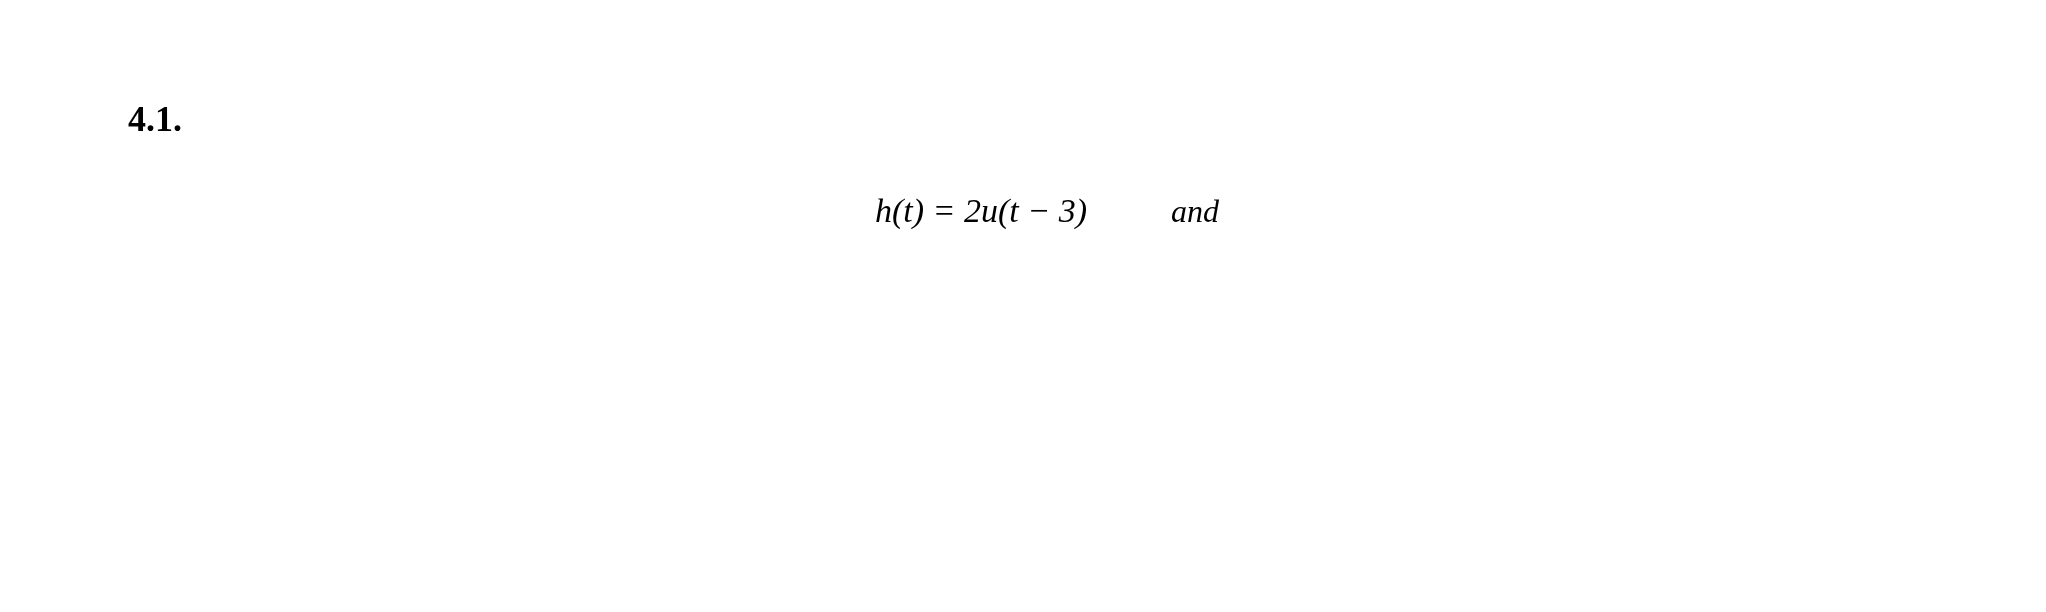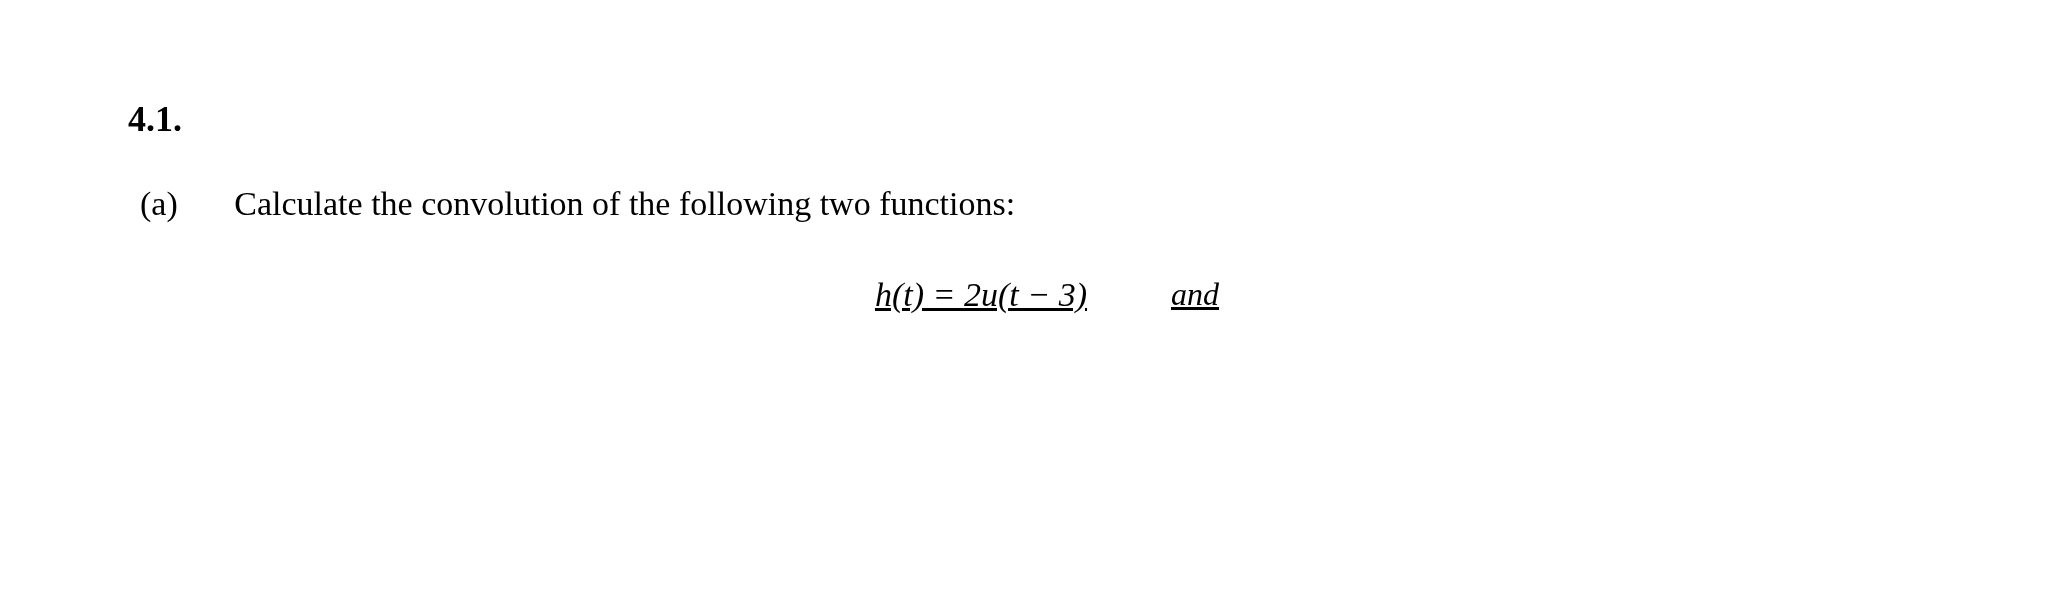--- a/index.html
+++ b/index.html
@@ -37,21 +37,20 @@
     }
 
     .math-line {
       display: flex;
       align-items: center;
       justify-content: center;
       font-size: 34px;
       margin-bottom: 36px;
       padding-left: 0;
       gap: 60px;
-      text-decoration: underline;
     }
 
     .math-expr {
       font-style: italic;
     }
 
     .math-and {
       font-style: italic;
       font-size: 32px;
     }
@@ -70,25 +69,20 @@
       font-weight: bold;
     }
   </style>
 </head>
 <body>
 
 <div class="page-container">
 
   <div class="problem-number bold">4.1.</div>
 
-  <div class="part-a">
-    <span>(a)</span>
-    <span> </span>
-    <span>Calculate the convolution of the following two functions:</span>
-  </div>
 
   <div class="math-line">
     <span class="math-expr italic">h(t) =  2u(t − 3)</span>
     <span class="math-and italic">and</span>
   </div>
 
 
 </div>
 
 </body></html>

